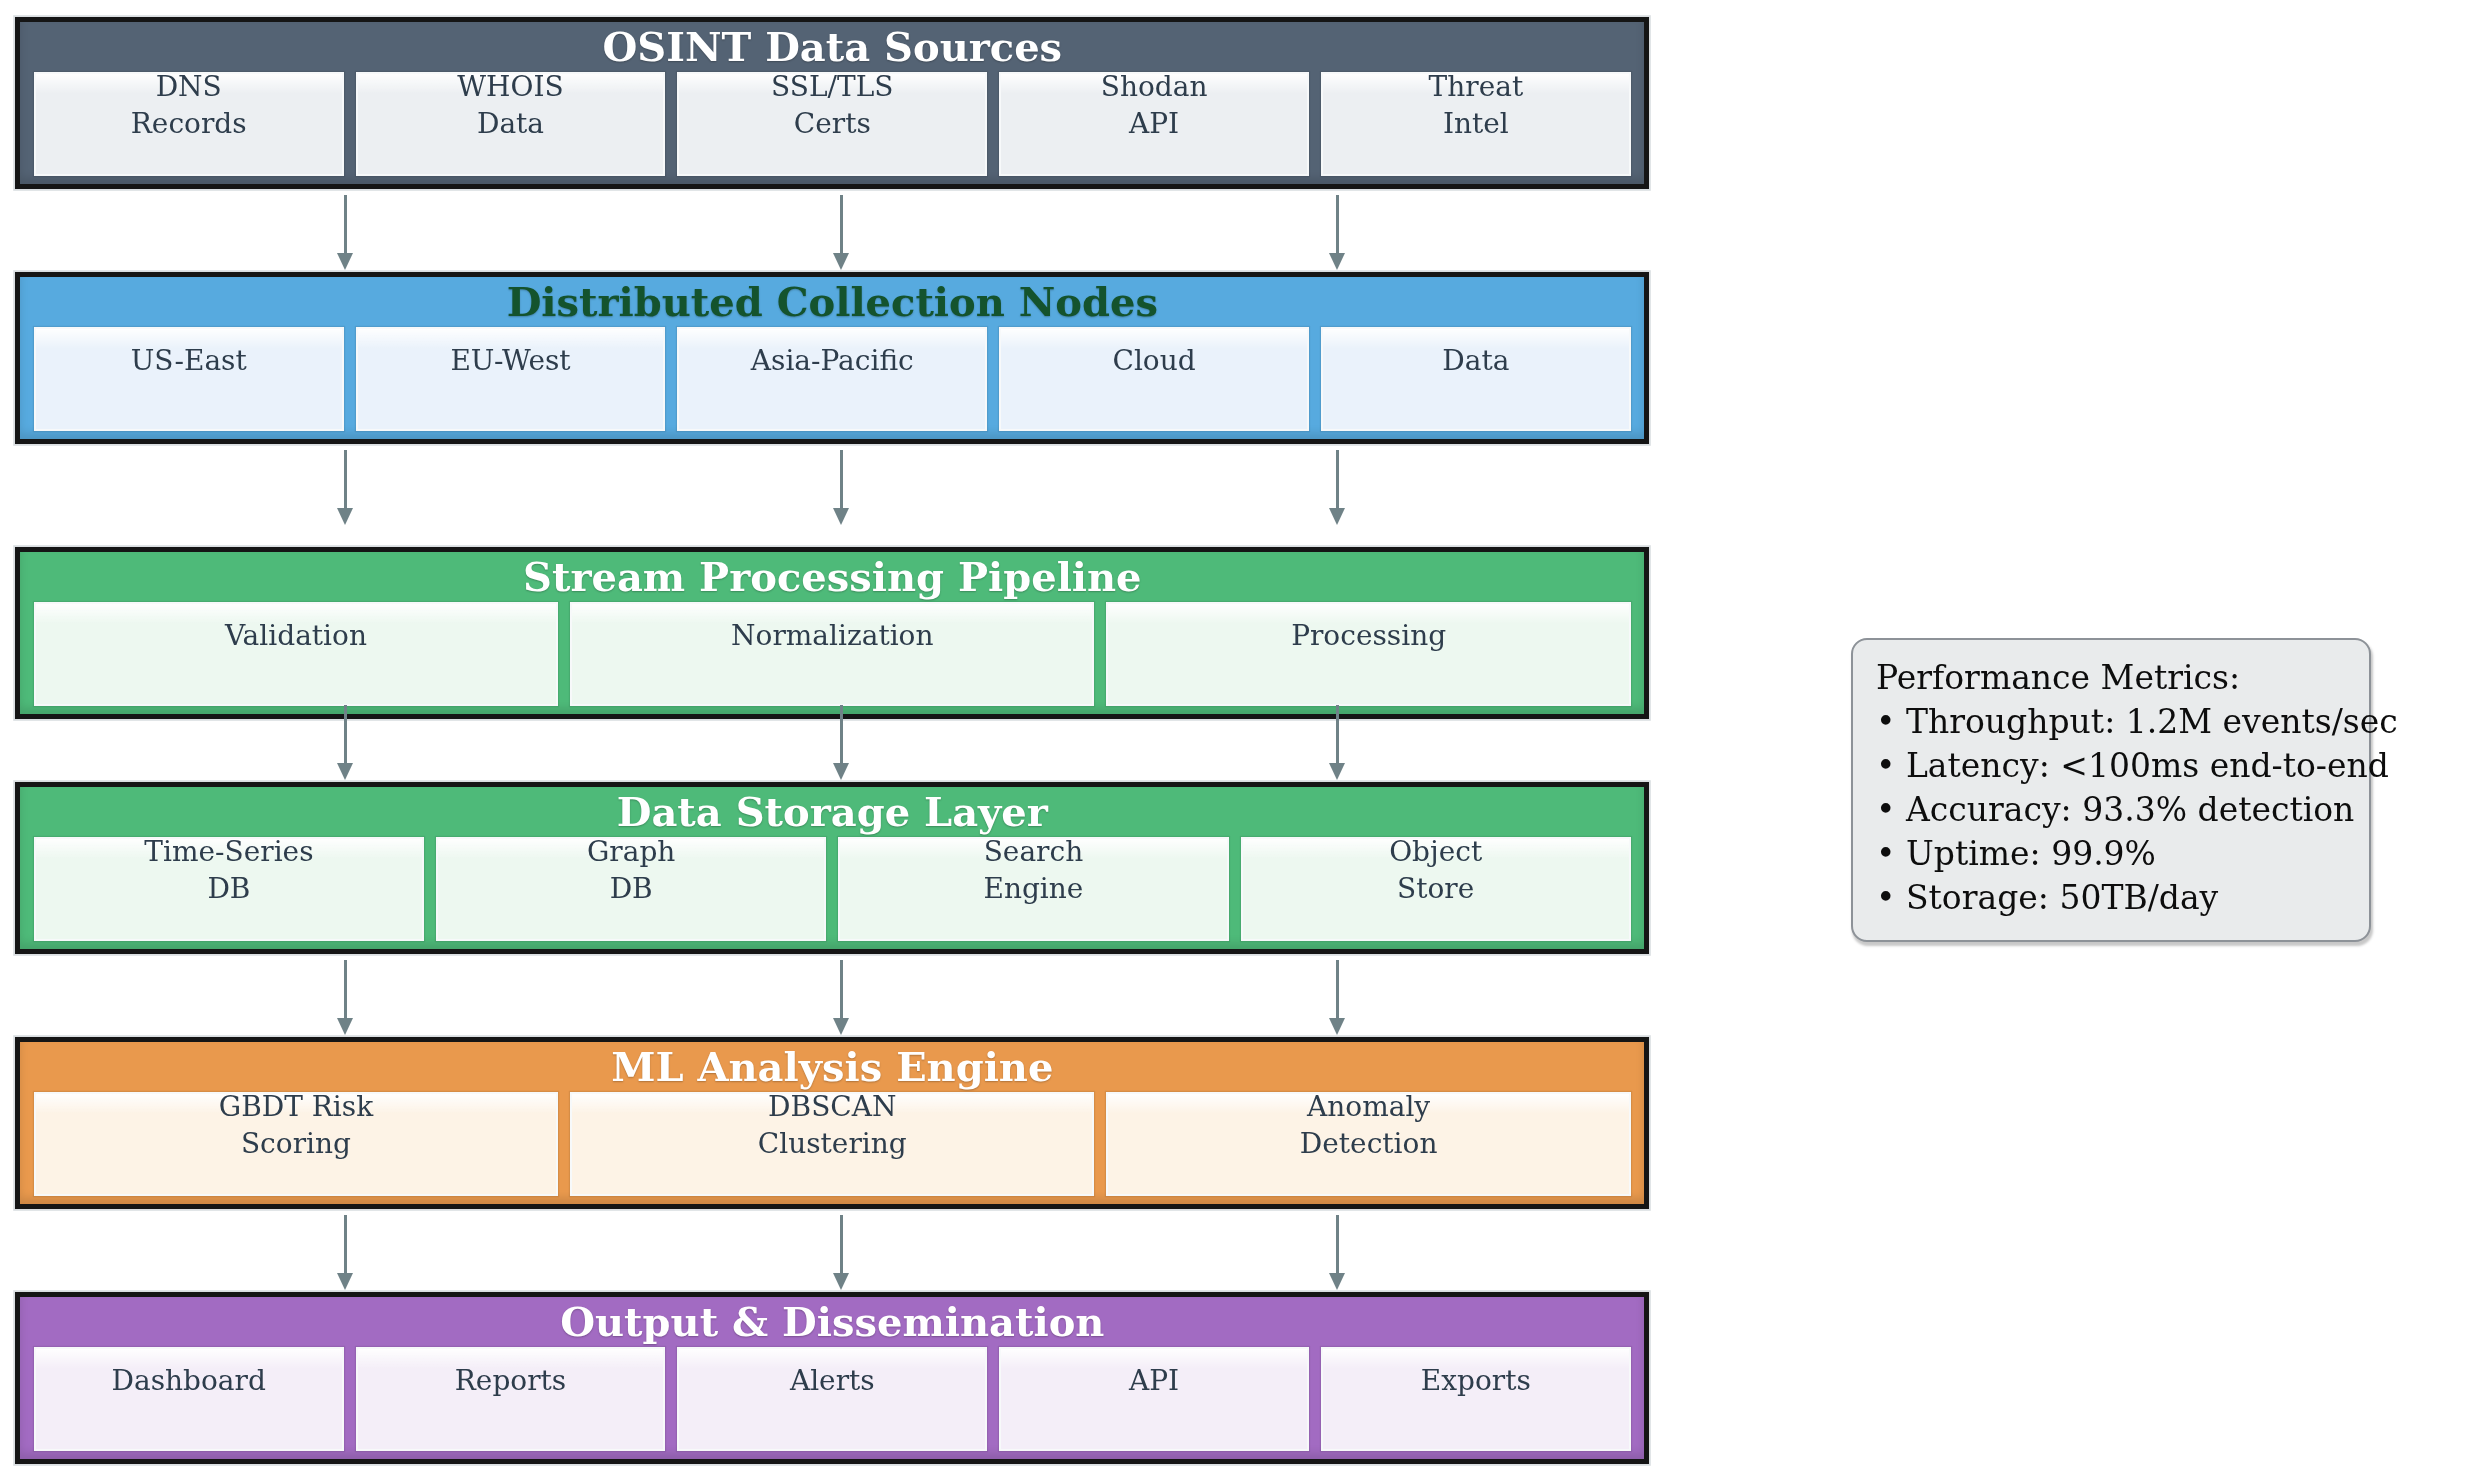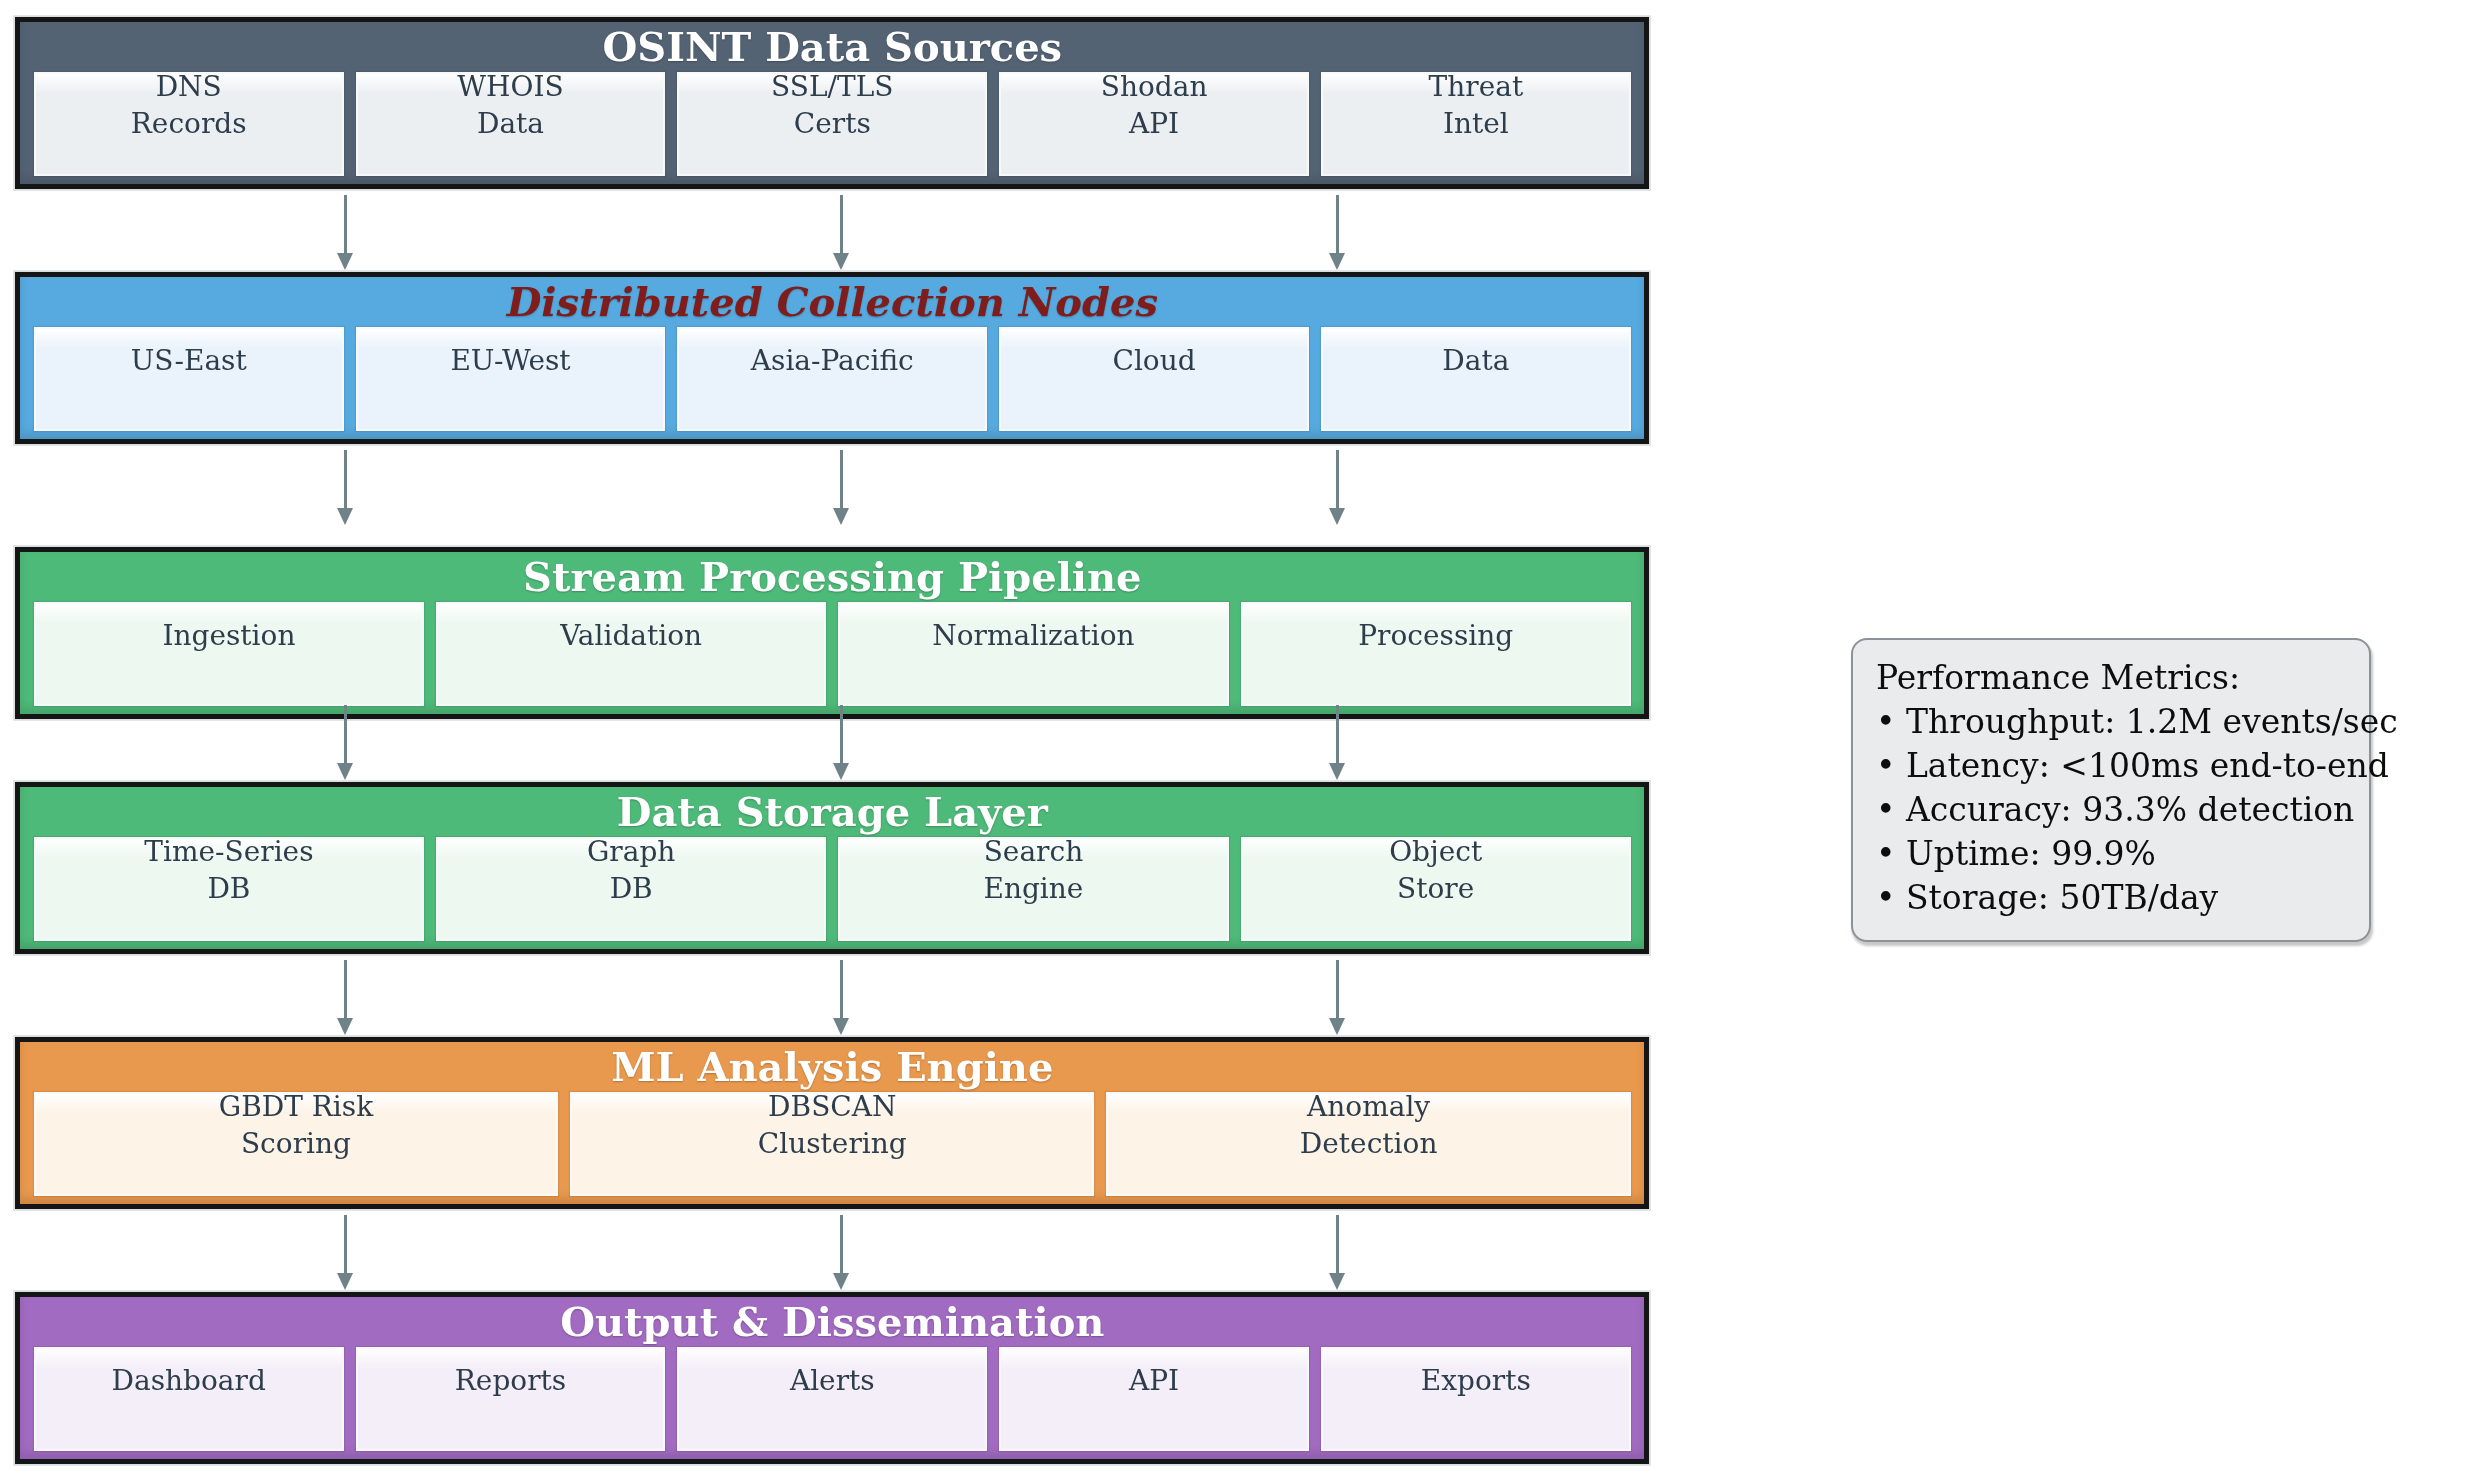--- a/index.html
+++ b/index.html
@@ -135,21 +135,21 @@
           <span class="node-label">Shodan
 API</span>
         </div>
         <div class="node-box">
           <span class="node-label">Threat
 Intel</span>
         </div>
       </div>
     </section>
     <section class="band" style="top: 272px; --band: #57aadf; --fill: #eaf2fb;">
-      <h2 class="band-title" style="color: #7f1d1d; font-style: italic;">Distributed Collection Nodes</h2>
+      <h2 class="band-title" style="color: #14532d;">Distributed Collection Nodes</h2>
       <div class="band-boxes">
         <div class="node-box">
           <span class="node-label">US-East</span>
         </div>
         <div class="node-box">
           <span class="node-label">EU-West</span>
         </div>
         <div class="node-box">
           <span class="node-label">Asia-Pacific</span>
         </div>
@@ -157,23 +157,20 @@
           <span class="node-label">Cloud</span>
         </div>
         <div class="node-box">
           <span class="node-label">Data</span>
         </div>
       </div>
     </section>
     <section class="band" style="top: 527px; margin-top: 20px; --band: #4eba79; --fill: #edf8f0;">
       <h2 class="band-title" style="color: rgb(255, 255, 255);">Stream Processing Pipeline</h2>
       <div class="band-boxes">
-        <div class="node-box">
-          <span class="node-label">Ingestion</span>
-        </div>
         <div class="node-box">
           <span class="node-label">Validation</span>
         </div>
         <div class="node-box">
           <span class="node-label">Normalization</span>
         </div>
         <div class="node-box">
           <span class="node-label">Processing</span>
         </div>
       </div>

